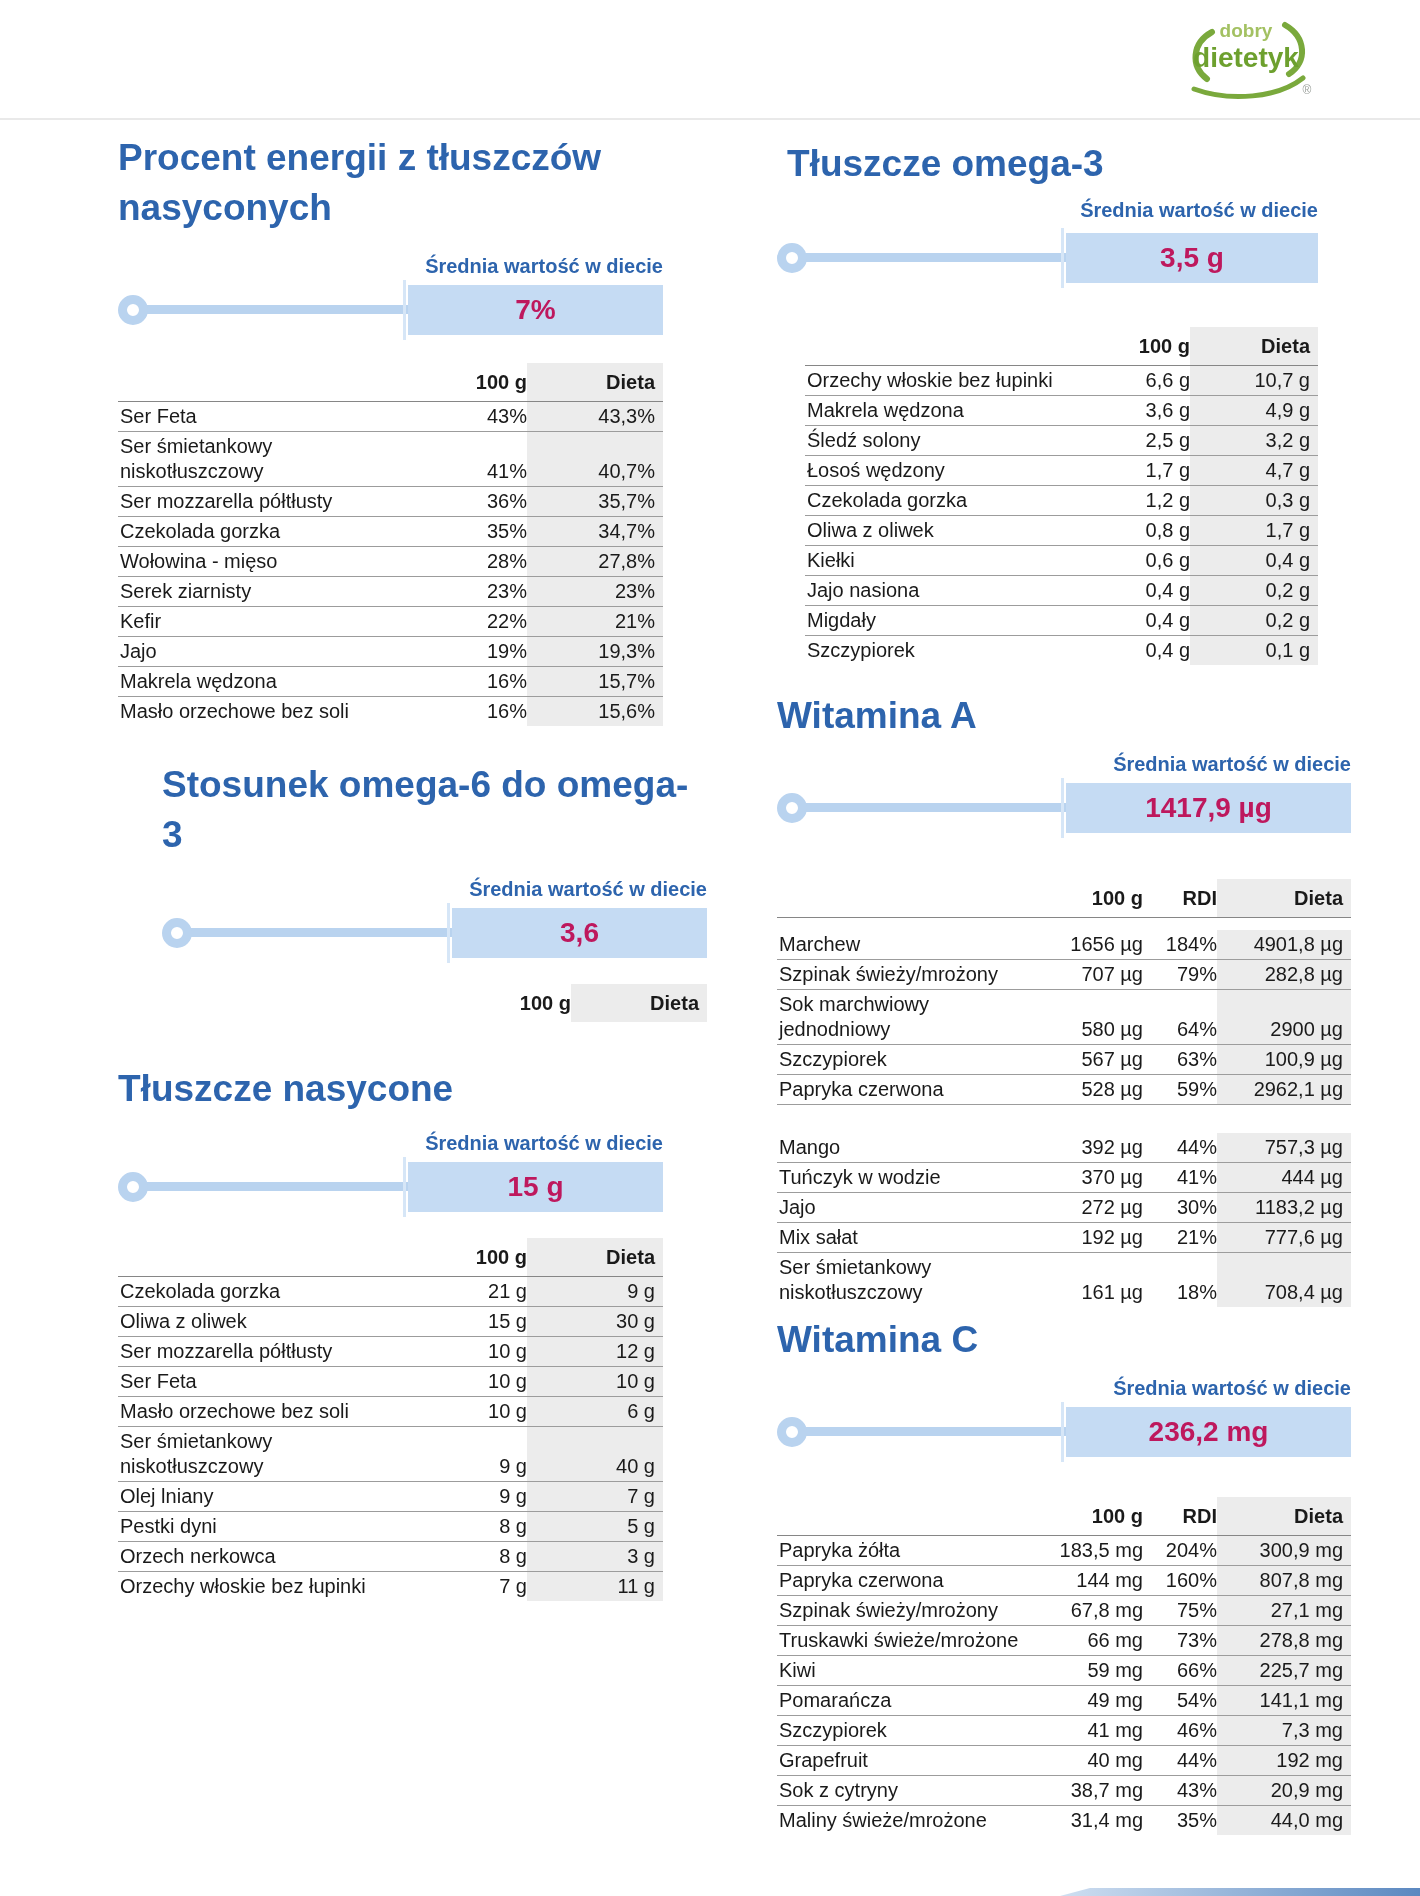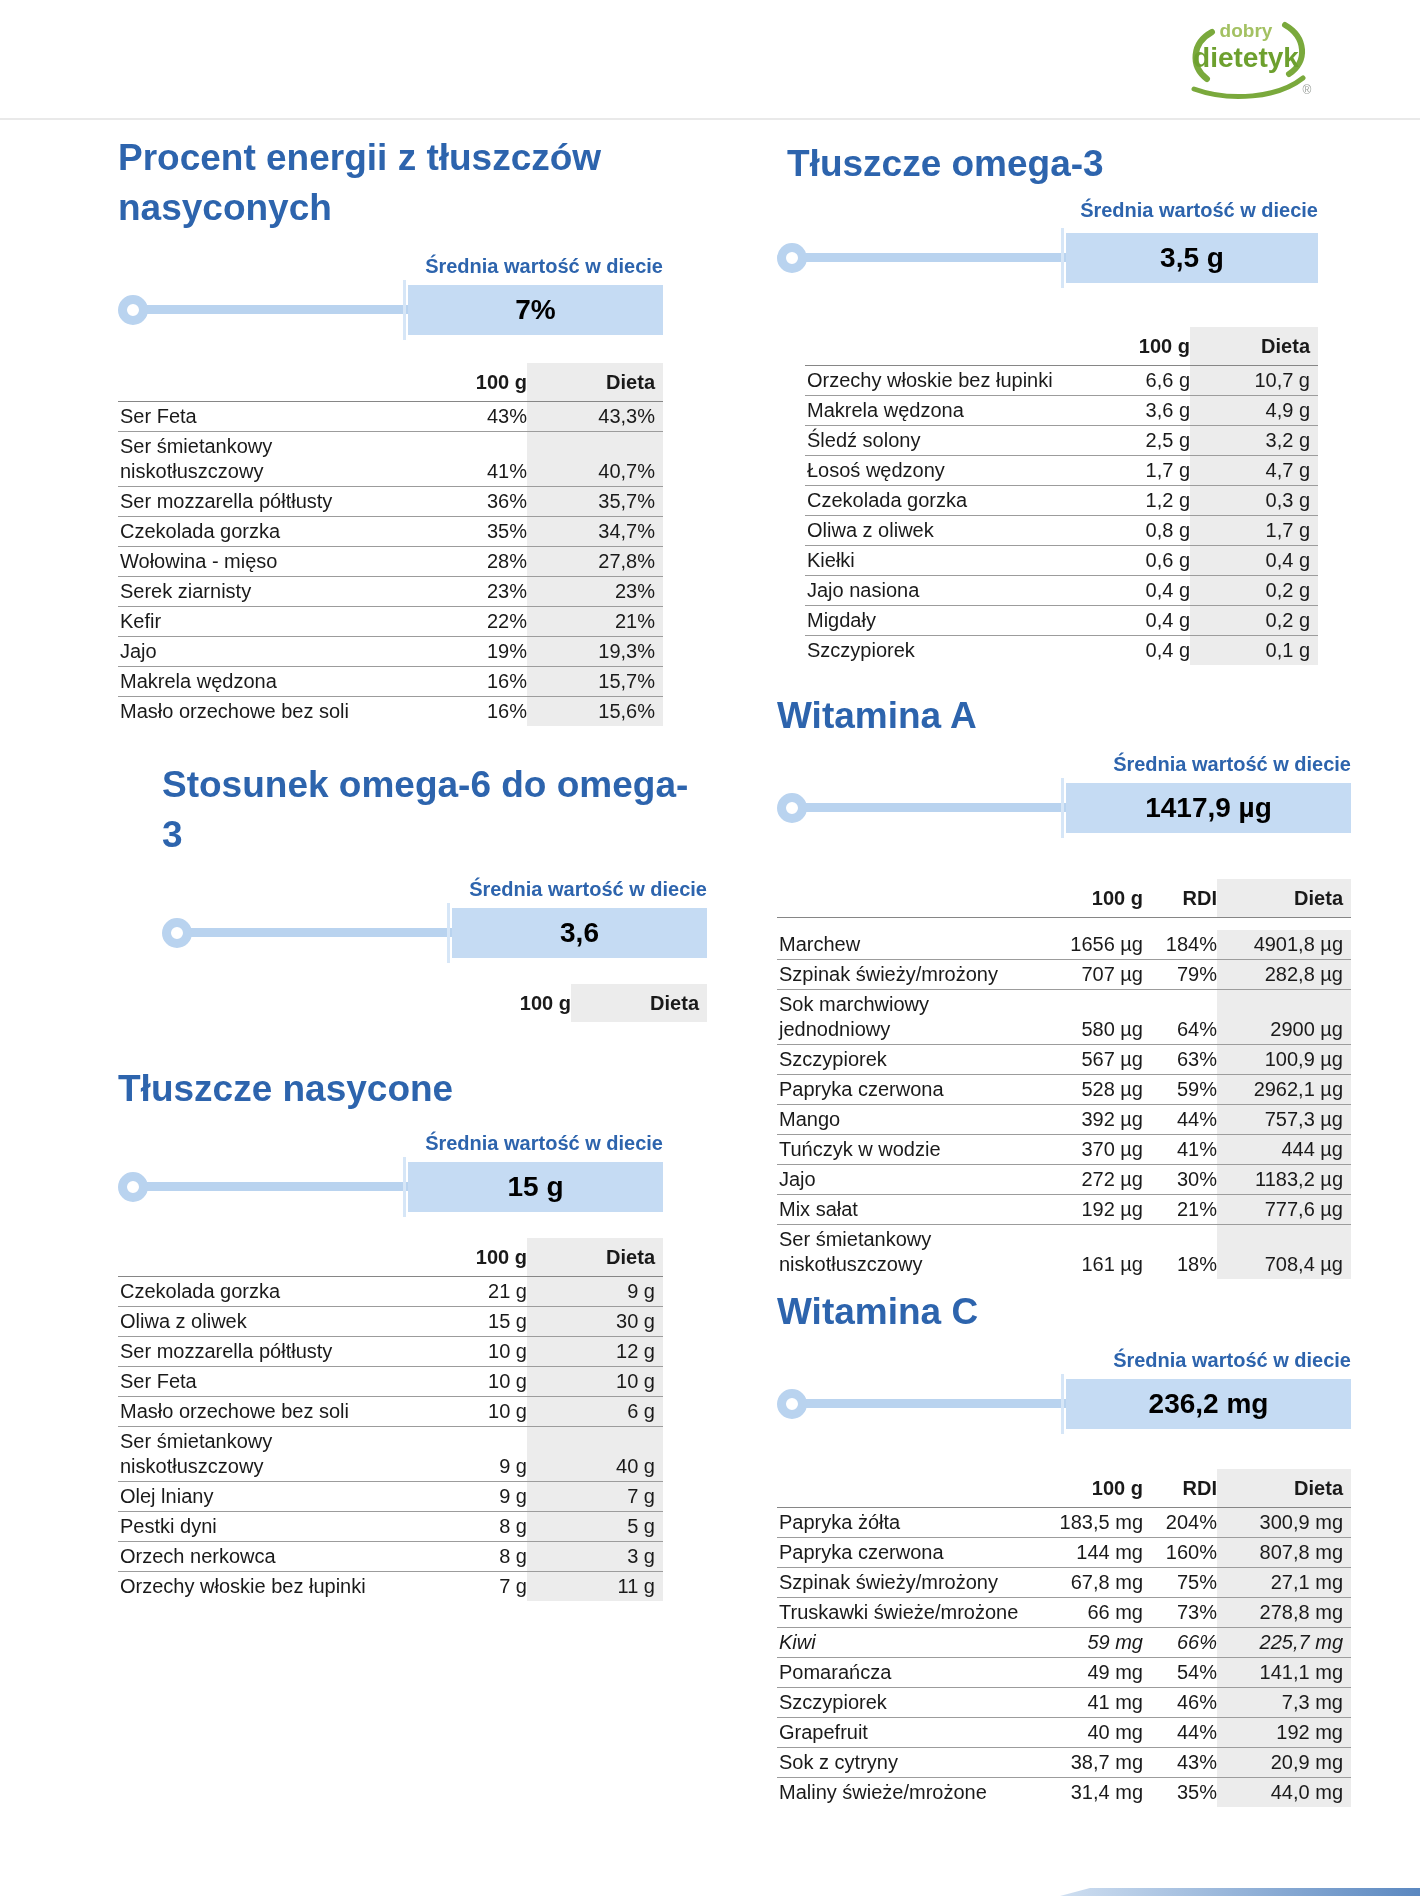--- a/index.html
+++ b/index.html
@@ -17,21 +17,21 @@
   .sec{display:block;}
   .sec-title{font-size:37px;line-height:50px;font-weight:bold;color:#2d64ad;margin:0;}
   .avg-label{font-size:20px;line-height:26px;font-weight:bold;color:#2d64ad;text-align:right;}
   .slider{position:relative;height:50px;}
   .track{position:absolute;top:20px;height:9px;background:#b9d3ef;}
   .knob{position:absolute;left:0;top:10px;width:12px;height:12px;border:9px solid #b9d3ef;
         border-radius:50%;background:#fff;box-sizing:content-box;}
   .tick{position:absolute;top:-5px;height:60px;width:3px;background:#d6e6f7;}
   .value-box{position:absolute;right:0;top:0;height:100%;background:#c5dbf3;
              display:flex;align-items:center;justify-content:center;
-             font-size:28px;font-weight:bold;color:#000000;}
+             font-size:28px;font-weight:bold;color:#be185d;}
   .n-table{font-size:20px;}
   .t-head{display:grid;font-weight:bold;border-bottom:1px solid #868686;}
   .t-head.no-line{border-bottom:none;}
   .t-head .h-name{padding:7px 0 6px;}
   .t-head .c-val,.t-head .c-rdi{display:block;text-align:right;padding:7px 0 6px;line-height:25px;}
   .t-head .c-dieta{display:block;text-align:right;padding:7px 8px 6px 0;line-height:25px;background:#ececec;}
   .t-row{display:grid;border-bottom:1px solid #9c9c9c;}
   .t-row:last-child{border-bottom:none;}
   .c-name{white-space:pre-line;line-height:25px;padding:2px 0 2px 2px;}
   .c-val,.c-rdi{display:flex;align-items:flex-end;justify-content:flex-end;line-height:25px;padding:2px 0;}
@@ -318,21 +318,21 @@
           <div class="c-val">567 µg</div>
           <div class="c-rdi">63%</div>
           <div class="c-dieta">100,9 µg</div>
         </div>
         <div class="t-row" style="grid-template-columns: 1fr 116px 74px 134px;">
           <div class="c-name">Papryka czerwona</div>
           <div class="c-val">528 µg</div>
           <div class="c-rdi">59%</div>
           <div class="c-dieta">2962,1 µg</div>
         </div>
-        <div class="t-row" style="grid-template-columns: 1fr 116px 74px 134px;">
+        <div class="t-row" style="grid-template-columns: 1fr 116px 74px 134px; margin-top: 28px;">
           <div class="c-name">Mango</div>
           <div class="c-val">392 µg</div>
           <div class="c-rdi">44%</div>
           <div class="c-dieta">757,3 µg</div>
         </div>
         <div class="t-row" style="grid-template-columns: 1fr 116px 74px 134px;">
           <div class="c-name">Tuńczyk w wodzie</div>
           <div class="c-val">370 µg</div>
           <div class="c-rdi">41%</div>
           <div class="c-dieta">444 µg</div>
@@ -391,21 +391,21 @@
           <div class="c-val">67,8 mg</div>
           <div class="c-rdi">75%</div>
           <div class="c-dieta">27,1 mg</div>
         </div>
         <div class="t-row" style="grid-template-columns: 1fr 116px 74px 134px;">
           <div class="c-name">Truskawki świeże/mrożone</div>
           <div class="c-val">66 mg</div>
           <div class="c-rdi">73%</div>
           <div class="c-dieta">278,8 mg</div>
         </div>
-        <div class="t-row" style="grid-template-columns: 1fr 116px 74px 134px; font-style: italic;">
+        <div class="t-row" style="grid-template-columns: 1fr 116px 74px 134px;">
           <div class="c-name">Kiwi</div>
           <div class="c-val">59 mg</div>
           <div class="c-rdi">66%</div>
           <div class="c-dieta">225,7 mg</div>
         </div>
         <div class="t-row" style="grid-template-columns: 1fr 116px 74px 134px;">
           <div class="c-name">Pomarańcza</div>
           <div class="c-val">49 mg</div>
           <div class="c-rdi">54%</div>
           <div class="c-dieta">141,1 mg</div>

